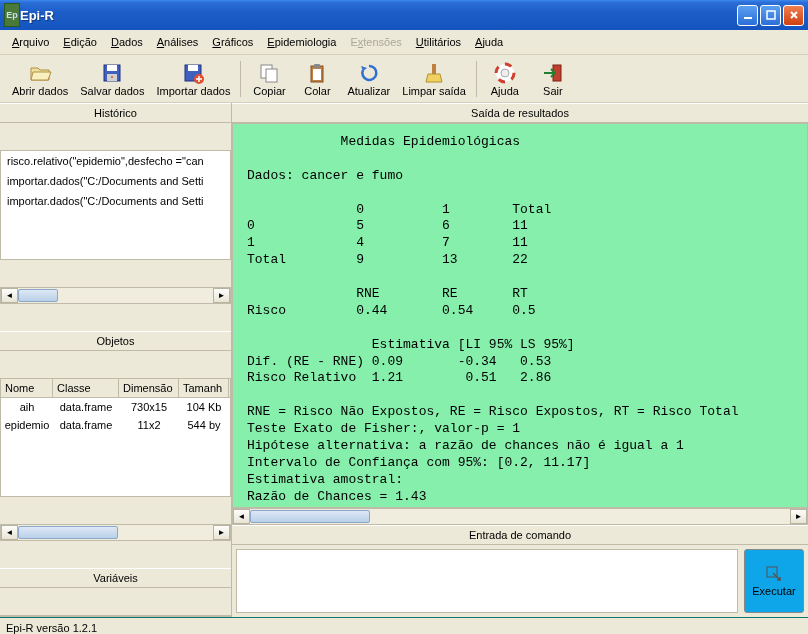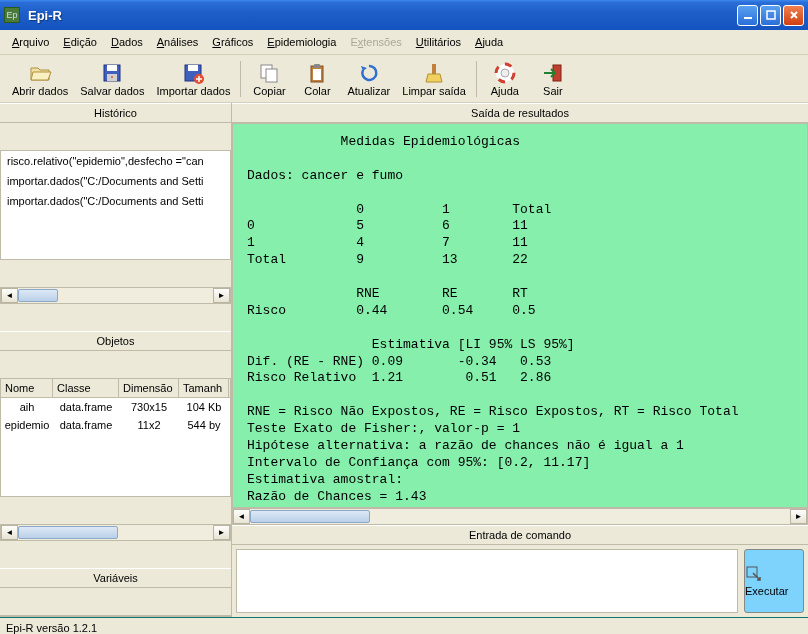--- a/index.html
+++ b/index.html
@@ -1,19 +1,19 @@
 <!DOCTYPE html>
 <html><head>
 <meta charset="utf-8">
 <style>
 * { box-sizing: border-box; margin: 0; padding: 0; }
 body { font-family: Tahoma, sans-serif; font-size: 11px; background: #ece9d8; width: 808px; height: 634px; overflow: hidden; }
 
 .titlebar { height: 30px; background: linear-gradient(to bottom, #3c89ef 0%, #2b6ed8 8%, #1d5ec8 40%, #1554c0 100%); display: flex; align-items: center; padding: 0 4px; color: white; }
-.titlebar-icon { width: 16px; height: 16px; background: #4a7a3a; border: 1px solid #2a5a1a; margin-right: 8px; font-size: 9px; display: flex; align-items: center; justify-content: center; color: #cde; }
+.titlebar-icon { width: 16px; height: 24px; background: #4a7a3a; border: 1px solid #2a5a1a; margin-right: 0; font-size: 9px; display: flex; align-items: center; justify-content: center; color: #cde; font-weight: bold; }
 .titlebar-text { flex: 1; font-weight: bold; font-size: 13px; text-shadow: 1px 1px 1px rgba(0,0,0,0.4); }
 .window-buttons { display: flex; gap: 2px; }
 .win-btn { width: 21px; height: 21px; border-radius: 3px; border: 1px solid #fff; display: flex; align-items: center; justify-content: center; font-weight: bold; color: white; cursor: pointer; }
 .win-min, .win-max { background: linear-gradient(to bottom, #5aa0f0, #2b6ed8); }
 .win-close { background: linear-gradient(to bottom, #f08050, #d04010); }
 
 .menubar { height: 22px; background: #ece9d8; display: flex; align-items: center; padding: 12px 6px; gap: 2px; border-bottom: 1px solid #d4cfb8; }
 .menu-item { padding: 2px 6px; cursor: pointer; }
 .menu-item.disabled { color: #aca899; }
 .menu-item u { text-decoration: underline; }
@@ -44,21 +44,21 @@
 
 .vars-area { background: white; border: 1px solid #c0bba8; flex: 1; }
 
 .output-area { background: #86efac; border: 1px solid #c0bba8; flex: 1; padding: 10px 14px; font-family: "Courier New", monospace; font-size: 13px; line-height: 1.3; white-space: pre; overflow: hidden; color: #000; }
 .output-scroll { height: 17px; }
 .output-scroll .hscroll-thumb { width: 120px; }
 
 .cmd-section { display: flex; flex-direction: column; }
 .cmd-input-row { display: flex; align-items: stretch; background: #ece9d8; padding: 4px; gap: 6px; }
 .cmd-input { flex: 1; background: white; border: 1px solid #c0bba8; height: 64px; }
-.exec-btn { width: 60px; border: 1px solid #888; background: #7dd3fc; display: flex; flex-direction: column; justify-content: center; cursor: pointer; border-radius: 3px; gap: 2px; }
+.exec-btn { width: 60px; border: 1px solid #888; background: #0ea5e9; display: flex; flex-direction: column; align-items: center; justify-content: center; cursor: pointer; border-radius: 3px; gap: 2px; }
 
 .statusbar { height: 20px; background: #ece9d8; border-top: 1px solid #0f766e; padding: 3px 6px; display: flex; align-items: center; }
 
 svg { display: block; }
 </style>
 </head>
 <body>
 
 <div class="titlebar">
   <div class="titlebar-icon">Ep</div>

